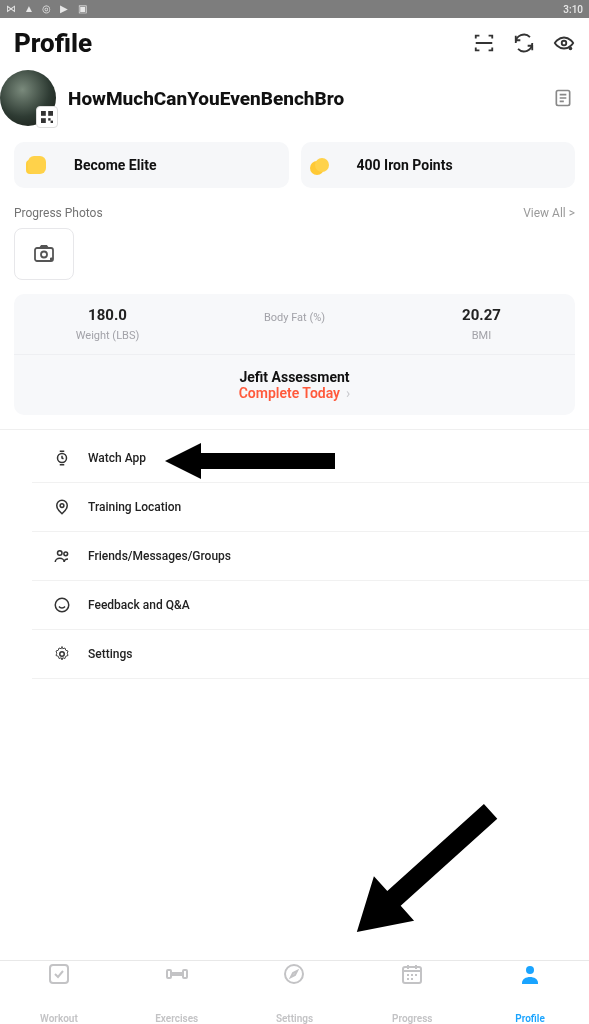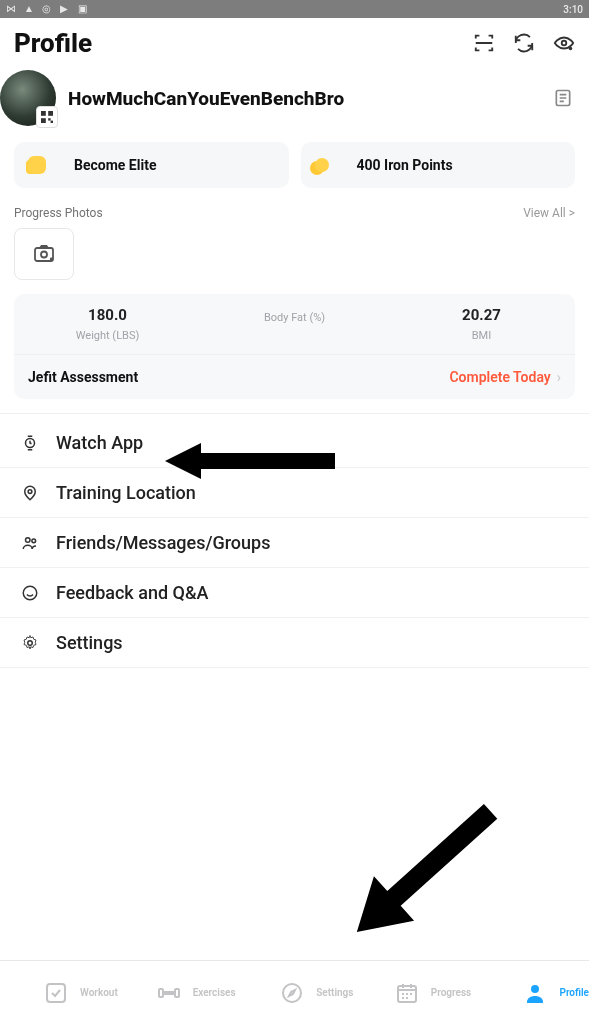--- a/index.html
+++ b/index.html
@@ -81,51 +81,51 @@
 
   
   .stats-card {
     margin: 14px 14px 0; background:#f7f8fa; border-radius:10px;
   }
   .stats-grid { display:flex; }
   .stat { flex:1; text-align:center; padding: 12px 4px; }
   .stat .val { font-weight:700; font-size:15px; color:#222;}
   .stat .lbl { font-size:11px; color:#a2a2a8; margin-top:5px;}
   .assess-row {
-    display:flex; justify-content:space-between; align-items:center;
+    display:flex; justify-content:flex-end; align-items:center;
     padding: 14px 14px; border-top:1px solid #eeeff2;
-    font-size:14px; font-weight:700;
+    font-size:14px; font-weight:700;flex-direction:column;
   }
   .assess-row .cta { color:#ff5a3c; font-weight:600; display:flex; align-items:center; gap:6px;}
   .assess-row .cta .chev { color:#c9c9cd; font-weight:400;}
 
   .thin-divider { height:1px; background:#efefef; margin-top: 14px; }
 
   
   .list { margin-top: 4px; }
   .list-item {
     display:flex; align-items:center; gap:16px;
     padding: 14px 20px; border-bottom:1px solid #f1f1f1;
-    font-size:18px; color:#222; font-weight:500;
+    font-size:12px; color:#222; font-weight:500;margin-left:32px;
   }
   .li-ico { width:20px; height:20px; color:#333; display:flex; align-items:center; justify-content:center;}
 
   
   .arrow-h {
     position:absolute; z-index:50;
   }
   .arrow-d { position:absolute; z-index:50; }
 
   
   .tabbar {
     position:absolute; left:0; right:0; bottom:0;
     height:64px; border-top:1px solid #e8e8e8; background:#fff;
     display:flex;
   }
-  .tab { flex:1; display:flex; flex-direction:row; align-items:center; justify-content:flex-end; gap:11px; color:#c3c3c5;}
+  .tab { flex:1; display:flex; flex-direction:column; align-items:center; justify-content:space-between; gap:11px; color:#c3c3c5;}
   .tab .tico { width:26px; height:26px; display:flex; align-items:center; justify-content:center;}
   .tab .tlabel { font-size:10px; font-weight:600;}
   .tab.active { color:#1aa4ff; }
   .tab.active .tlabel { color:#1aa4ff; }
 </style>
 </head>
 <body>
 
 <div class="status-bar">
   <div class="status-left">

